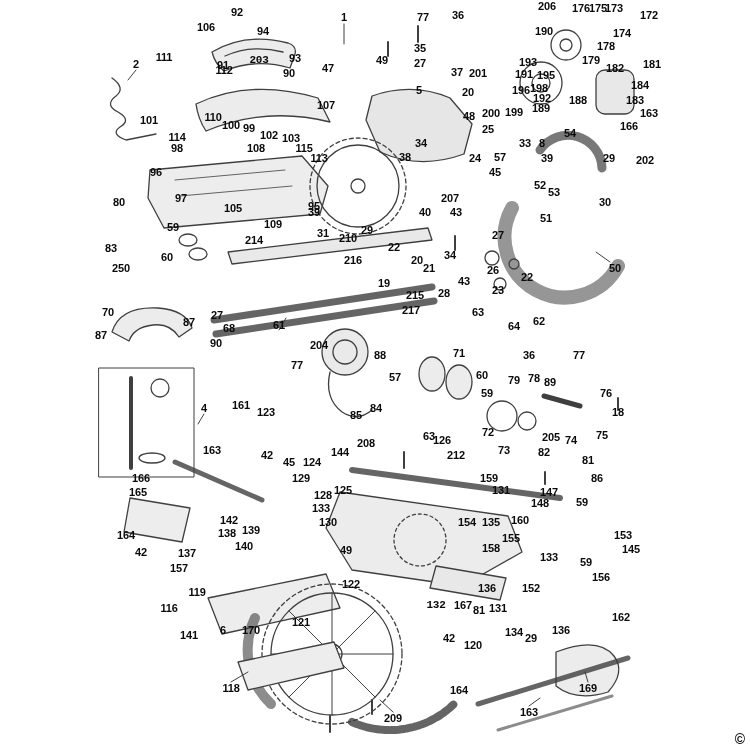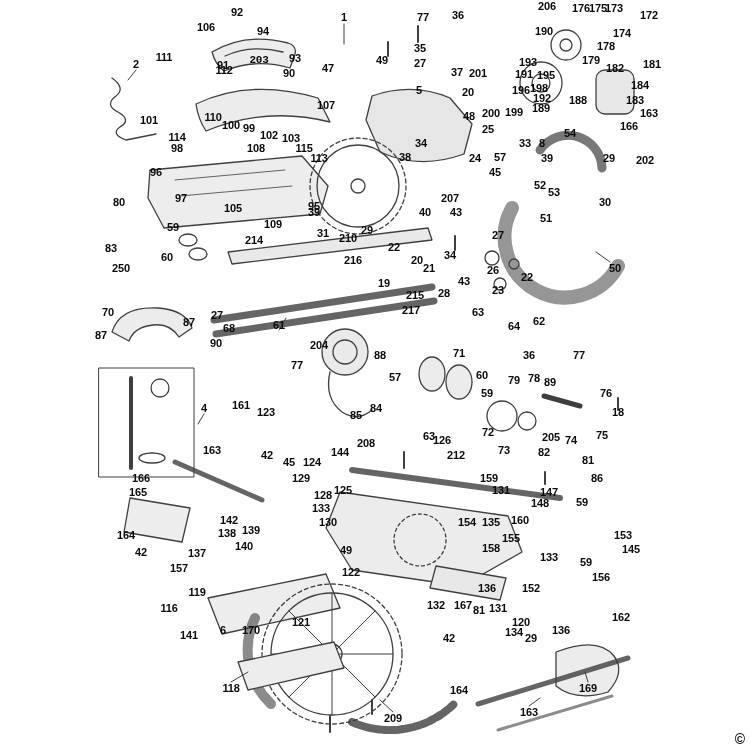--- a/index.html
+++ b/index.html
@@ -288,51 +288,51 @@
       <span class="callout" style="left: 549px; top: 492px;">147</span>
       <span class="callout" style="left: 540px; top: 503px;">148</span>
       <span class="callout" style="left: 582px; top: 502px;">59</span>
       <span class="callout" style="left: 114px; top: 492px; margin-left: 24px;">165</span>
       <span class="callout" style="left: 321px; top: 508px;">133</span>
       <span class="callout" style="left: 328px; top: 522px;">130</span>
       <span class="callout" style="left: 229px; top: 520px;">142</span>
       <span class="callout" style="left: 227px; top: 533px;">138</span>
       <span class="callout" style="left: 251px; top: 530px;">139</span>
       <span class="callout" style="left: 244px; top: 546px;">140</span>
-      <span class="callout" style="left: 197px; top: 553px; text-align: right;">137</span>
+      <span class="callout" style="left: 187px; top: 553px; text-align: right;">137</span>
       <span class="callout" style="left: 126px; top: 535px;">164</span>
       <span class="callout" style="left: 141px; top: 552px;">42</span>
       <span class="callout" style="left: 467px; top: 522px;">154</span>
       <span class="callout" style="left: 491px; top: 522px;">135</span>
       <span class="callout" style="left: 520px; top: 520px;">160</span>
       <span class="callout" style="left: 511px; top: 538px;">155</span>
       <span class="callout" style="left: 491px; top: 548px;">158</span>
       <span class="callout" style="left: 623px; top: 535px;">153</span>
       <span class="callout" style="left: 631px; top: 549px;">145</span>
       <span class="callout" style="left: 549px; top: 557px;">133</span>
       <span class="callout" style="left: 586px; top: 562px;">59</span>
       <span class="callout" style="left: 179px; top: 568px;">157</span>
       <span class="callout" style="left: 346px; top: 550px;">49</span>
-      <span class="callout" style="left: 351px; top: 572px;">122</span>
+      <span class="callout" style="left: 351px; top: 584px;">122</span>
       <span class="callout" style="left: 601px; top: 577px;">156</span>
       <span class="callout" style="left: 531px; top: 588px;">152</span>
       <span class="callout" style="left: 487px; top: 588px;">136</span>
       <span class="callout" style="left: 197px; top: 592px;">119</span>
       <span class="callout" style="left: 169px; top: 608px;">116</span>
       <span class="callout" style="left: 301px; top: 622px;">121</span>
-      <span class="callout" style="left: 436px; top: 605px;">132</span>
+      <span class="callout" style="left: 436px; top: 605px; font-family: Liberation Mono, monospace;">132</span>
       <span class="callout" style="left: 463px; top: 605px;">167</span>
       <span class="callout" style="left: 479px; top: 610px;">81</span>
       <span class="callout" style="left: 498px; top: 608px;">131</span>
       <span class="callout" style="left: 621px; top: 617px;">162</span>
       <span class="callout" style="left: 189px; top: 635px;">141</span>
       <span class="callout" style="left: 223px; top: 630px;">6</span>
       <span class="callout" style="left: 251px; top: 630px;">170</span>
       <span class="callout" style="left: 449px; top: 638px;">42</span>
-      <span class="callout" style="left: 473px; top: 622px; margin-left: 48px;">120</span>
+      <span class="callout" style="left: 473px; top: 645px;">120</span>
       <span class="callout" style="left: 514px; top: 632px;">134</span>
       <span class="callout" style="left: 531px; top: 638px;">29</span>
       <span class="callout" style="left: 561px; top: 630px;">136</span>
       <span class="callout" style="left: 231px; top: 688px;">118</span>
       <span class="callout" style="left: 459px; top: 690px;">164</span>
       <span class="callout" style="left: 393px; top: 718px;">209</span>
       <span class="callout" style="left: 529px; top: 712px;">163</span>
       <span class="callout" style="left: 588px; top: 688px;">169</span>
     </div>
 

